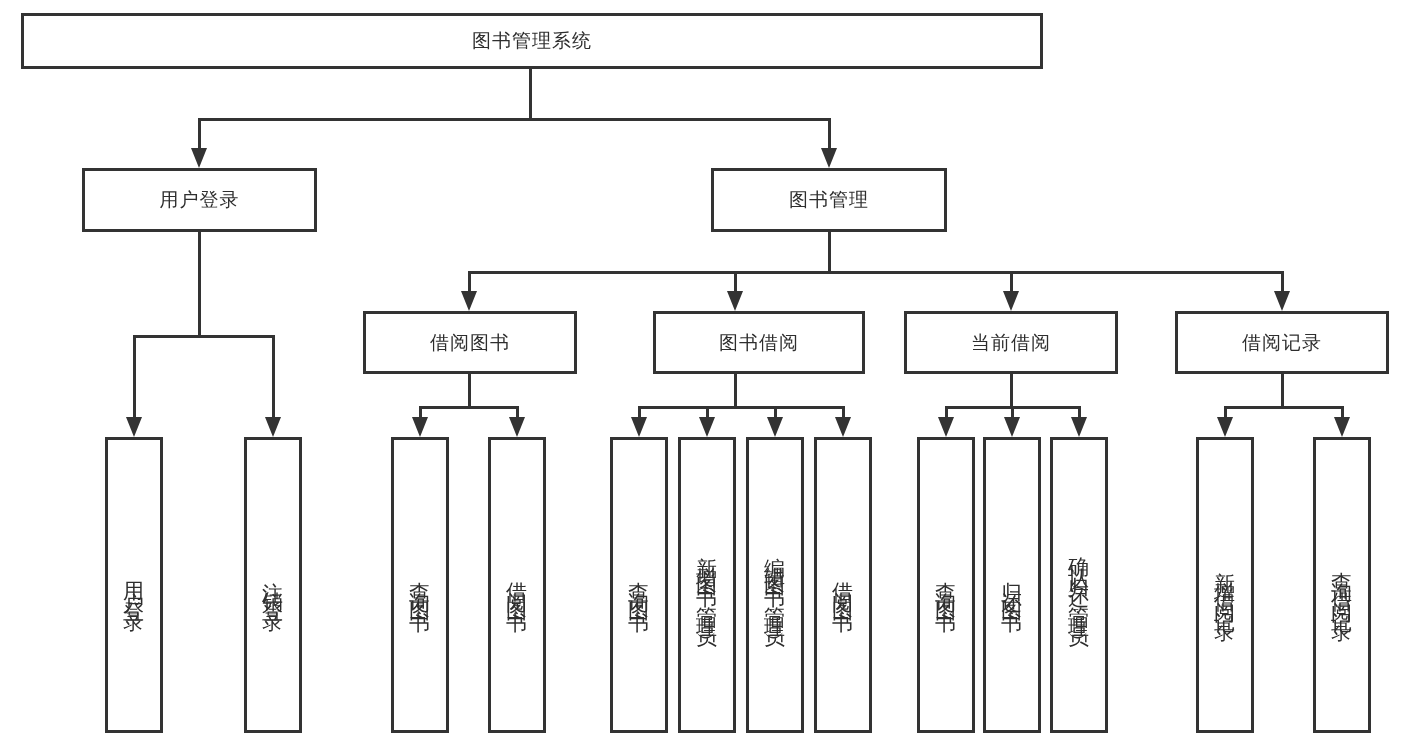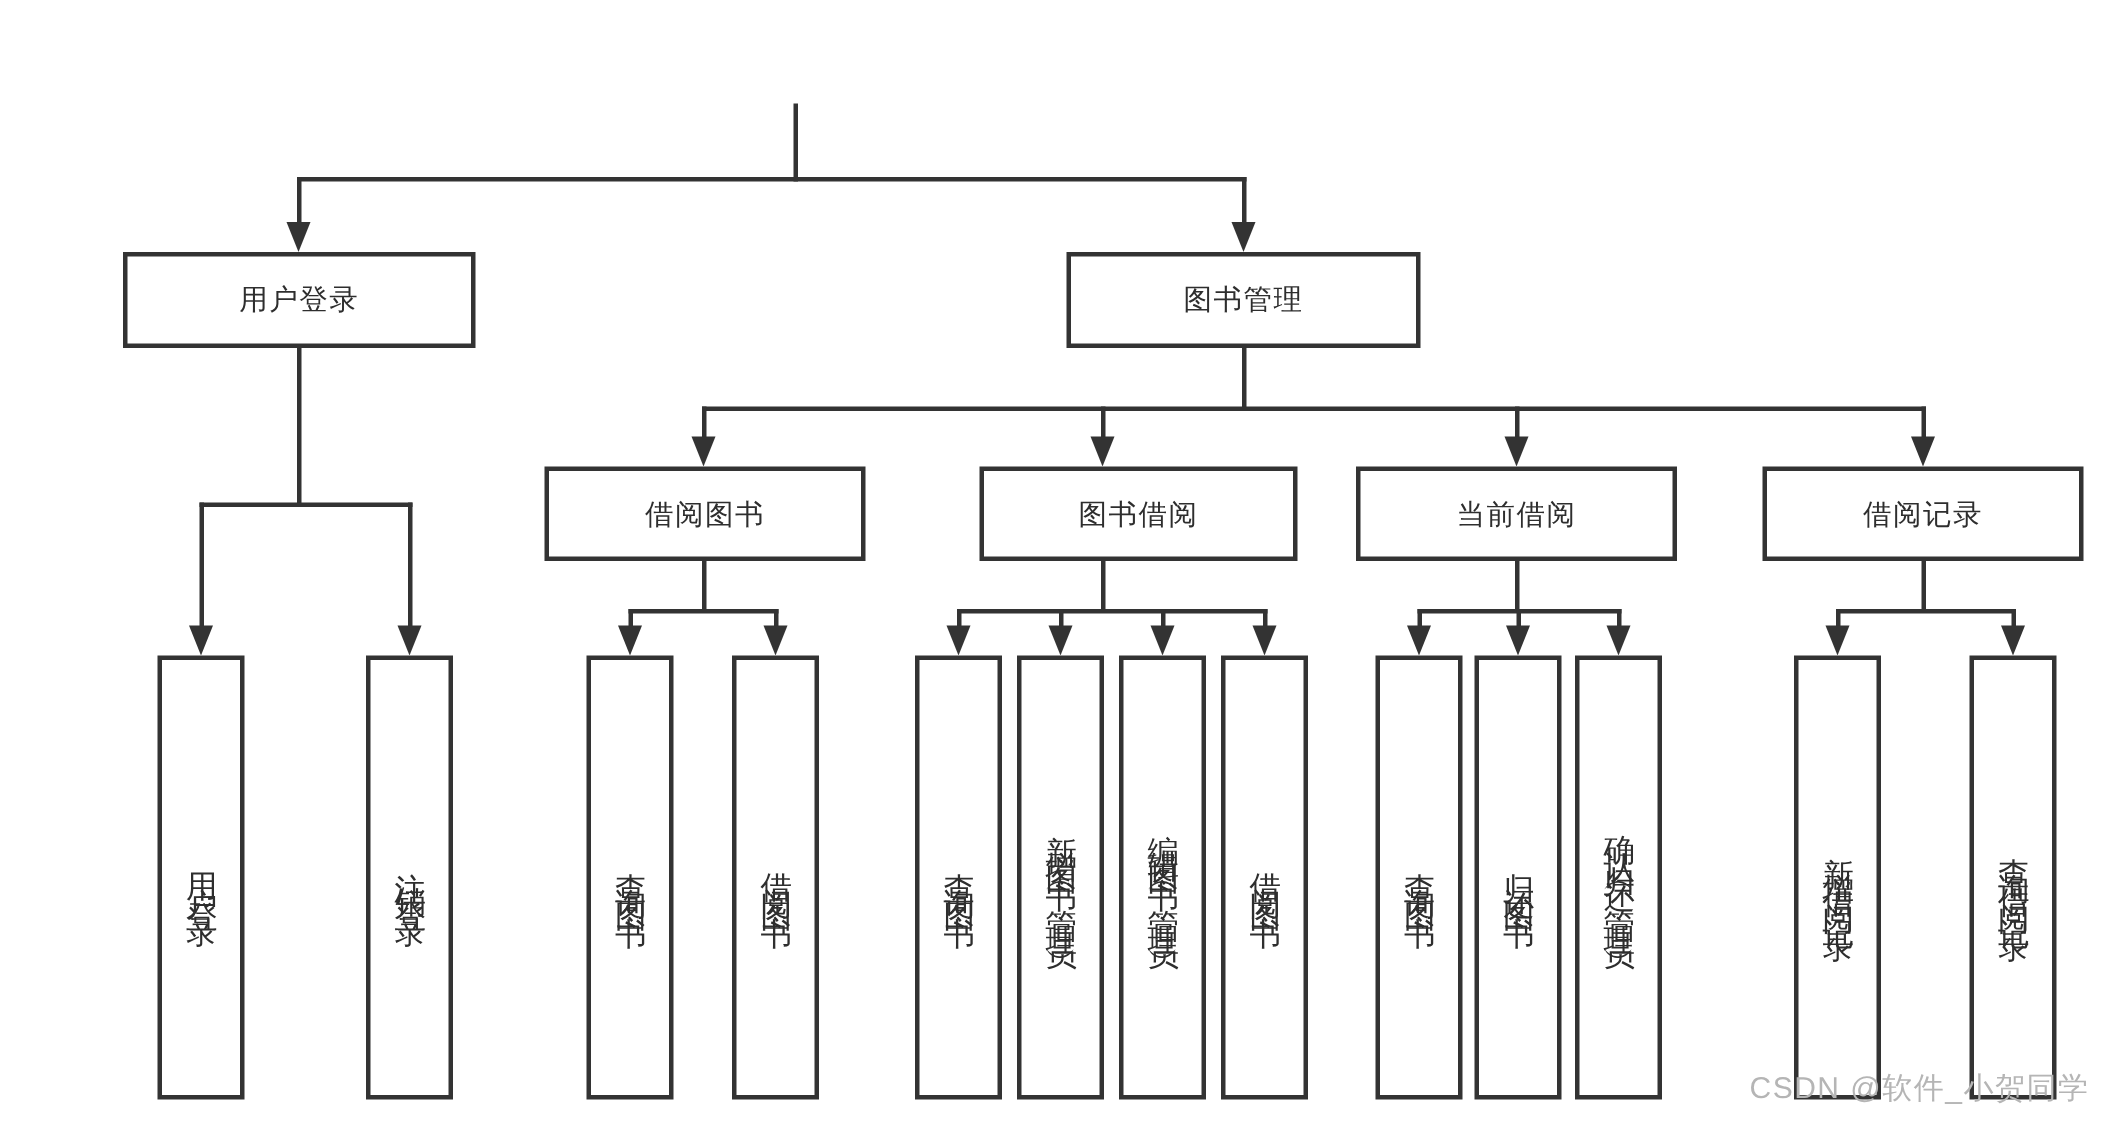--- a/index.html
+++ b/index.html
@@ -90,20 +90,23 @@
   <div class="vline" style="left:1078px;top:406px;height:14px;"></div>
   <div class="arrow" style="left:1071px;top:417px;"></div>
 
   <div class="vline" style="left:1281px;top:374px;height:34px;"></div>
   <div class="hline" style="left:1224px;top:406px;width:120px;"></div>
   <div class="vline" style="left:1224px;top:406px;height:14px;"></div>
   <div class="arrow" style="left:1217px;top:417px;"></div>
   <div class="vline" style="left:1341px;top:406px;height:14px;"></div>
   <div class="arrow" style="left:1334px;top:417px;"></div>
 
+  <div class="box" style="left:21px;top:13px;width:1022px;height:56px;">
+    <span>图书管理系统</span>
+  </div>
 
   <div class="box" style="left:82px;top:168px;width:235px;height:64px;">
     <span>用户登录</span>
   </div>
   <div class="box" style="left:711px;top:168px;width:236px;height:64px;">
     <span>图书管理</span>
   </div>
 
   <div class="box" style="left:363px;top:311px;width:214px;height:63px;">
     <span>借阅图书</span>
@@ -155,15 +158,14 @@
     <span>确认归还（管理员）</span>
   </div>
 
   <div class="vbox" style="left:1196px;top:437px;width:58px;height:296px;">
     <span>新增借阅记录</span>
   </div>
   <div class="vbox" style="left:1313px;top:437px;width:58px;height:296px;">
     <span>查询借阅记录</span>
   </div>
 
-  <div class="watermark">CSDN @软件_小贺同学</div>
 
 </div>
 
 </body></html>

